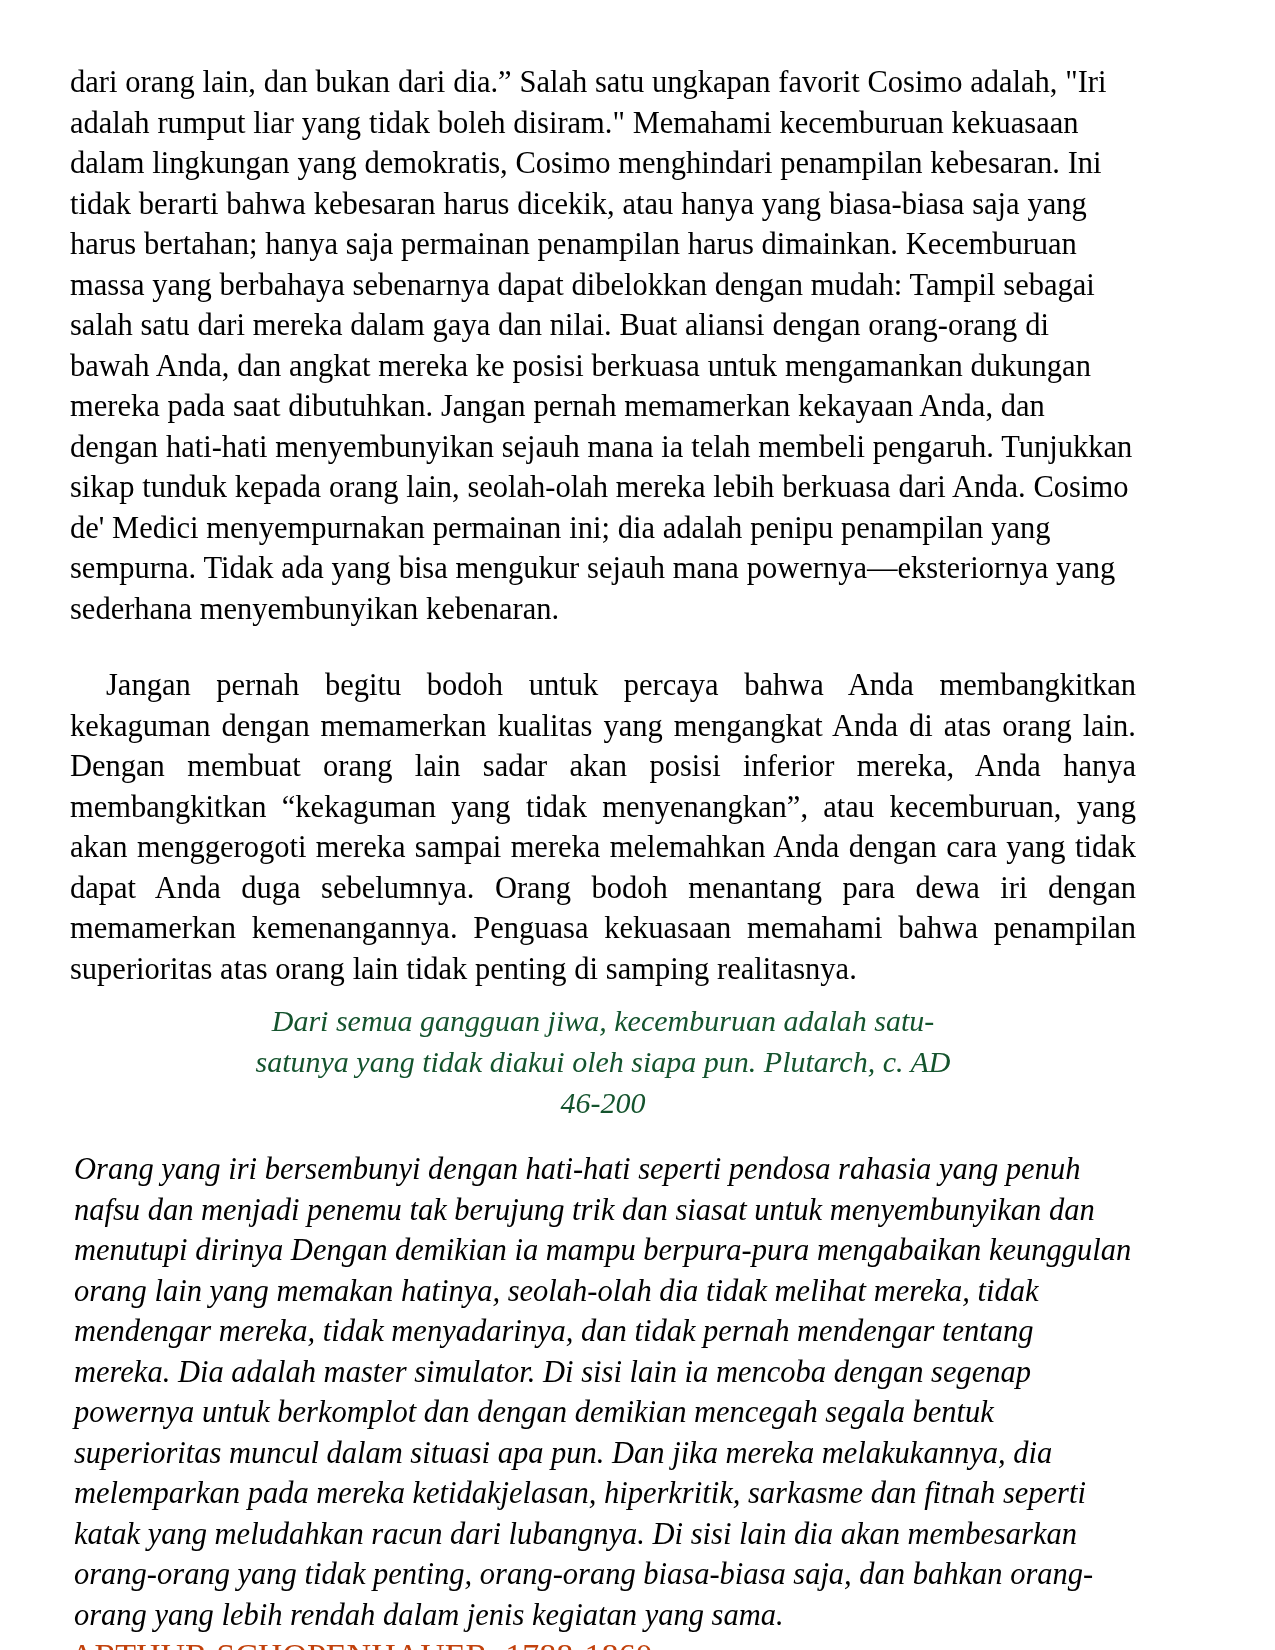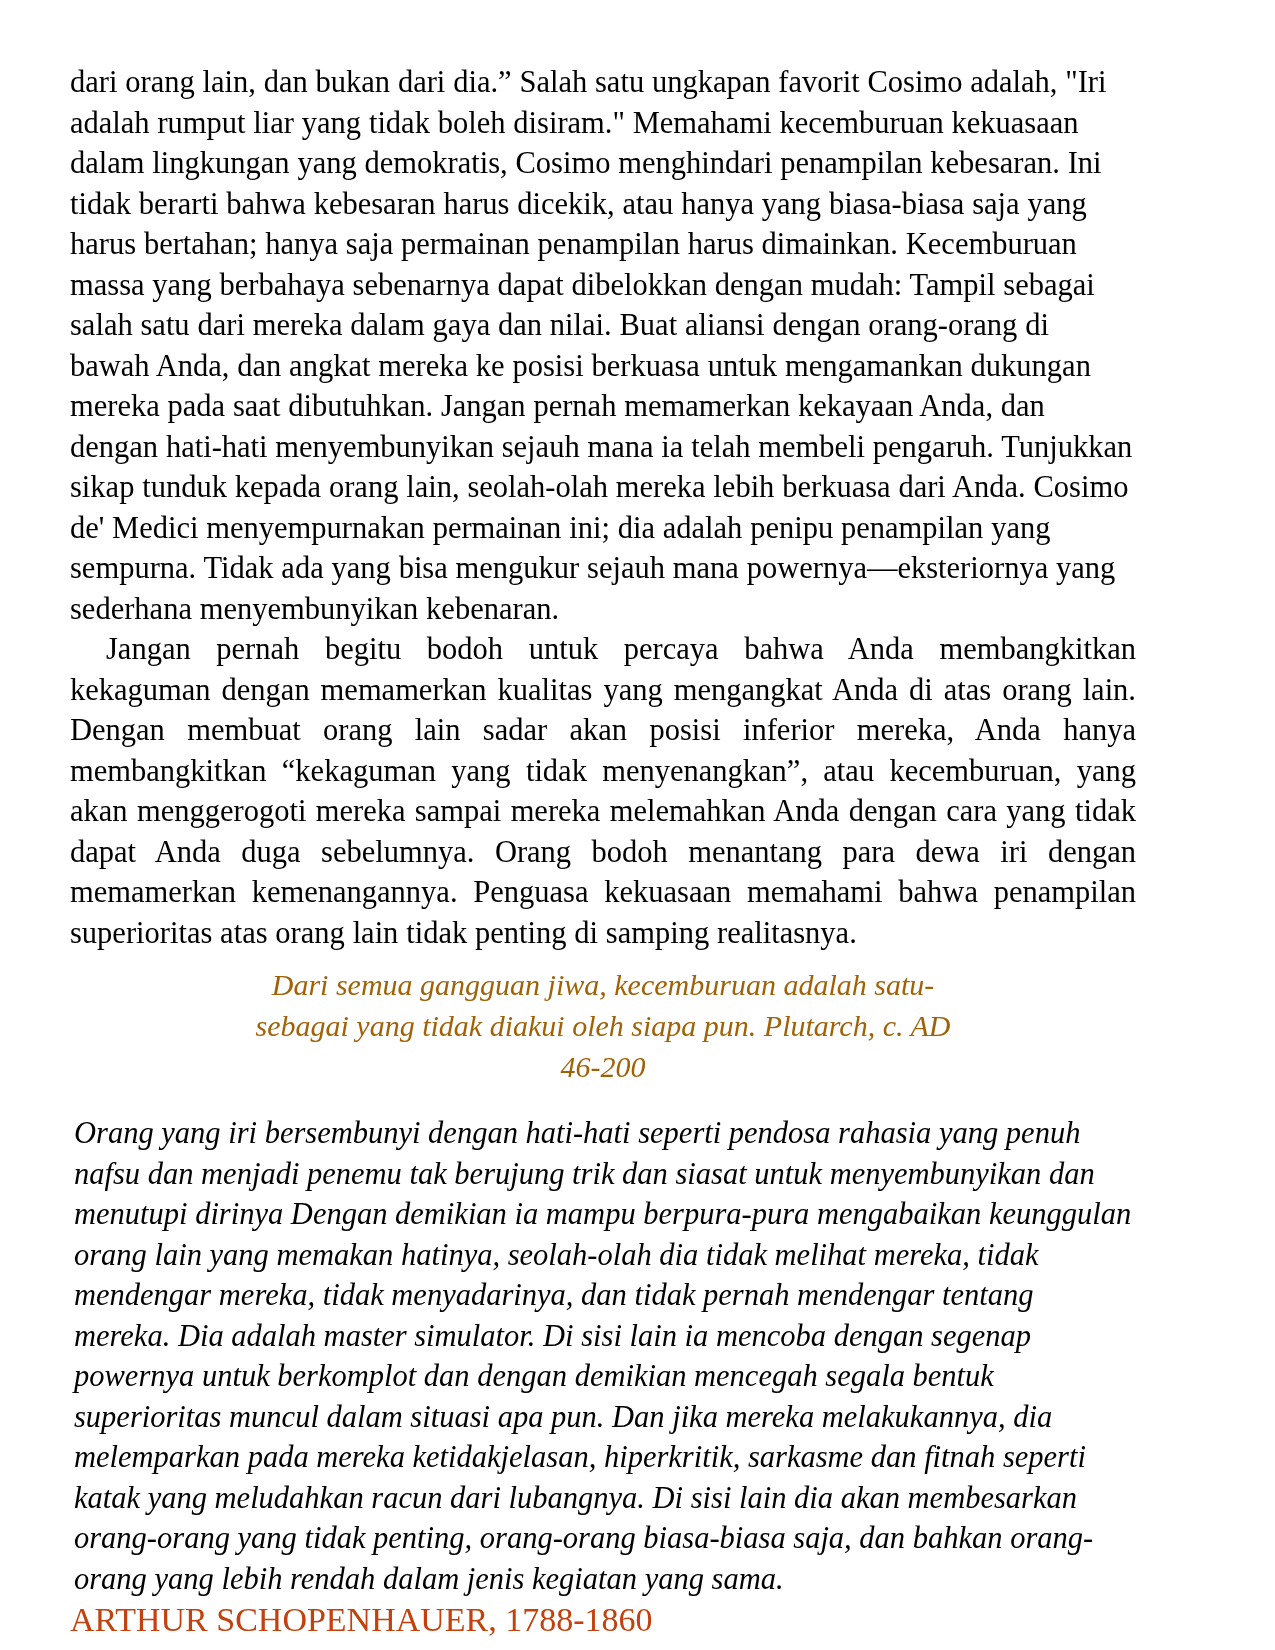--- a/index.html
+++ b/index.html
@@ -27,30 +27,31 @@
     line-height: 40.5px;
     color: #000000;
     margin: 0;
     text-align: left;
     letter-spacing: 0.0px;
     word-spacing: 0.2px;
   }
   .body-par.justified {
     text-align: justify;
     text-justify: inter-word;
+    margin-top: 36px;
   }
   .indent {
     text-indent: 36px;
   }
   .quote-center {
     font-family: "Liberation Serif", "DejaVu Serif", serif;
     font-style: italic;
     font-size: 30px;
     line-height: 41px;
-    color: #a16207;
+    color: #14532d;
     text-align: center;
     margin: 11px 0 0 0;
     padding: 0 60px;
     box-sizing: border-box;
   }
   .quote-block {
     font-family: "Liberation Serif", "DejaVu Serif", serif;
     font-style: italic;
     font-size: 30.5px;
     line-height: 40.5px;
@@ -72,21 +73,21 @@
 
 <div class="page">
   <div class="content">
 
     <p class="body-par">dari orang lain, dan bukan dari dia.” Salah satu ungkapan favorit Cosimo adalah, "Iri adalah rumput liar yang tidak boleh disiram." Memahami kecemburuan kekuasaan dalam lingkungan yang demokratis, Cosimo menghindari penampilan kebesaran. Ini tidak berarti bahwa kebesaran harus dicekik, atau hanya yang biasa-biasa saja yang harus bertahan; hanya saja permainan penampilan harus dimainkan. Kecemburuan massa yang berbahaya sebenarnya dapat dibelokkan dengan mudah: Tampil sebagai salah satu dari mereka dalam gaya dan nilai. Buat aliansi dengan orang-orang di bawah Anda, dan angkat mereka ke posisi berkuasa untuk mengamankan dukungan mereka pada saat dibutuhkan. Jangan pernah memamerkan kekayaan Anda, dan dengan hati-hati menyembunyikan sejauh mana ia telah membeli pengaruh. Tunjukkan sikap tunduk kepada orang lain, seolah-olah mereka lebih berkuasa dari Anda. Cosimo de' Medici menyempurnakan permainan ini; dia adalah penipu penampilan yang sempurna. Tidak ada yang bisa mengukur sejauh mana powernya—eksteriornya yang sederhana menyembunyikan kebenaran.</p>
 
     <p class="body-par justified indent">Jangan pernah begitu bodoh untuk percaya bahwa Anda membangkitkan kekaguman dengan memamerkan kualitas yang mengangkat Anda di atas orang lain. Dengan membuat orang lain sadar akan posisi inferior mereka, Anda hanya membangkitkan “kekaguman yang tidak menyenangkan”, atau kecemburuan, yang akan menggerogoti mereka sampai mereka melemahkan Anda dengan cara yang tidak dapat Anda duga sebelumnya. Orang bodoh menantang para dewa iri dengan memamerkan kemenangannya. Penguasa kekuasaan memahami bahwa penampilan superioritas atas orang lain tidak penting di samping realitasnya.</p>
 
     <div class="quote-center">
       <div>Dari semua gangguan jiwa, kecemburuan adalah satu-</div>
-      <div>sebagai yang tidak diakui oleh siapa pun. Plutarch, c. AD</div>
+      <div>satunya yang tidak diakui oleh siapa pun. Plutarch, c. AD</div>
       <div>46-200</div>
     </div>
 
     <p class="quote-block">Orang yang iri bersembunyi dengan hati-hati seperti pendosa rahasia yang penuh nafsu dan menjadi penemu tak berujung trik dan siasat untuk menyembunyikan dan menutupi dirinya Dengan demikian ia mampu berpura-pura mengabaikan keunggulan orang lain yang memakan hatinya, seolah-olah dia tidak melihat mereka, tidak mendengar mereka, tidak menyadarinya, dan tidak pernah mendengar tentang mereka. Dia adalah master simulator. Di sisi lain ia mencoba dengan segenap powernya untuk berkomplot dan dengan demikian mencegah segala bentuk superioritas muncul dalam situasi apa pun. Dan jika mereka melakukannya, dia melemparkan pada mereka ketidakjelasan, hiperkritik, sarkasme dan fitnah seperti katak yang meludahkan racun dari lubangnya. Di sisi lain dia akan membesarkan orang-orang yang tidak penting, orang-orang biasa-biasa saja, dan bahkan orang-orang yang lebih rendah dalam jenis kegiatan yang sama.</p>
 
     <p class="attribution">ARTHUR SCHOPENHAUER, 1788-1860</p>
 
   </div>
 </div>
 

